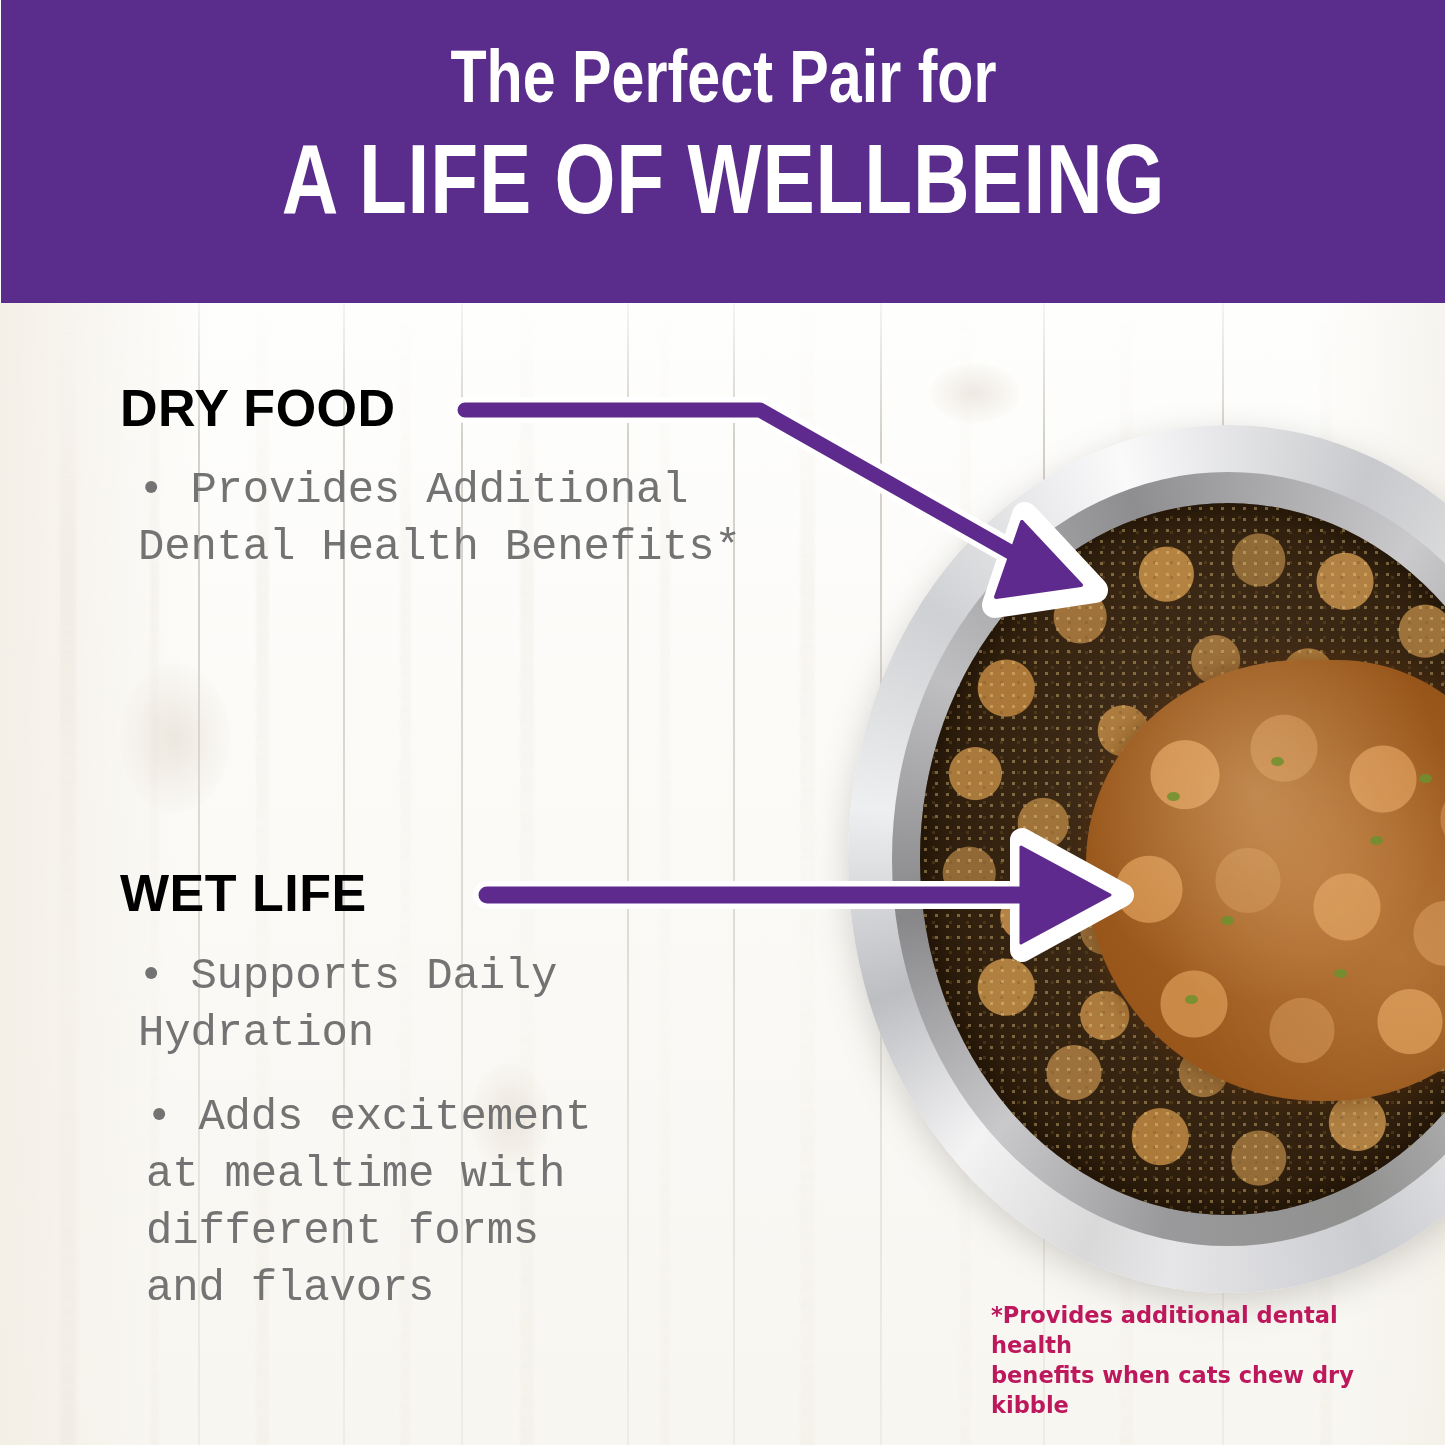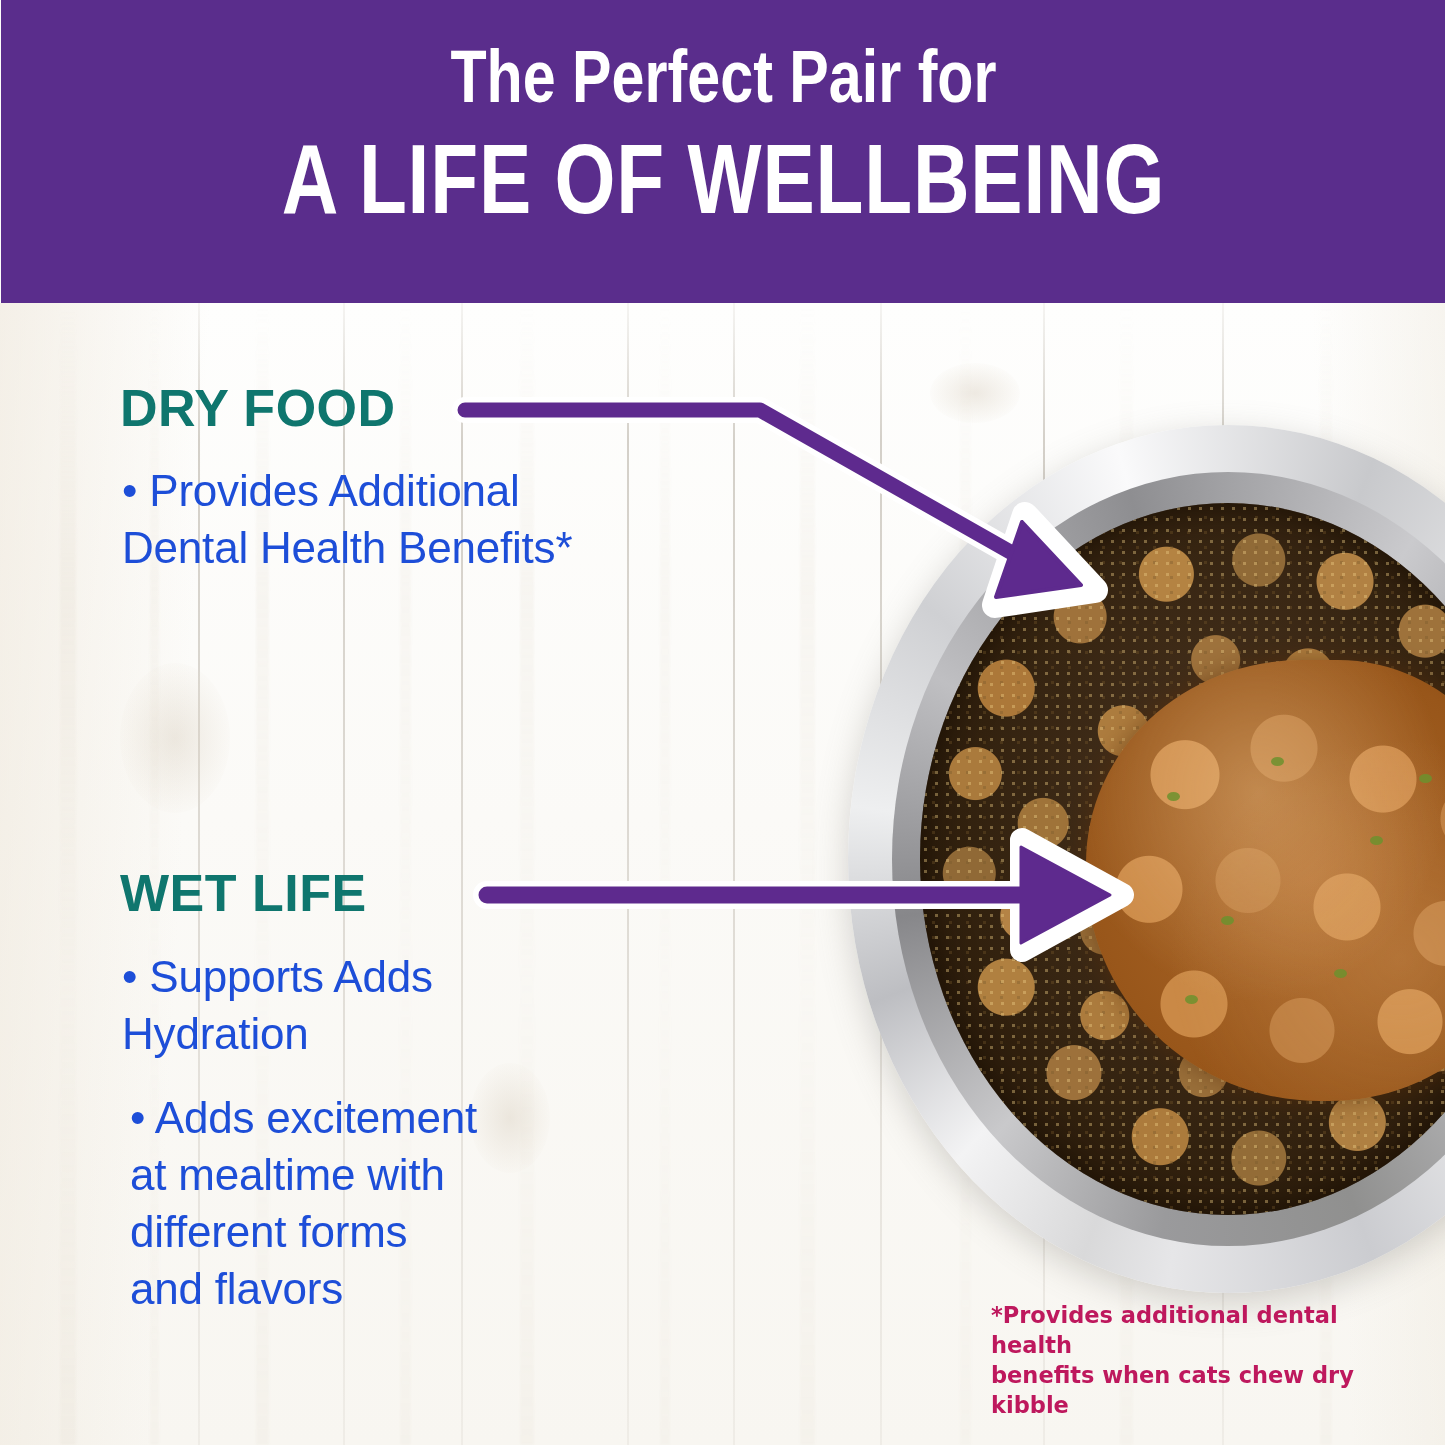--- a/index.html
+++ b/index.html
@@ -240,36 +240,37 @@
     position: absolute;
     left: 0; top: 0;
     width: 1445px;
     height: 1445px;
     pointer-events: none;
   }
 
   
   .section-head {
     position: absolute;
-    color: #0f766e;
+    color: #000000;
     font-family: "Liberation Sans", sans-serif;
     font-weight: 700;
     font-size: 52px;
     line-height: 56px;
     letter-spacing: .5px;
     white-space: nowrap;
   }
   .bullet-block {
     position: absolute;
-    color: #1d4ed8;
-    font-family: Liberation Sans, sans-serif;
+    color: #737373;
+    font-family: Liberation Mono, monospace;
     font-weight: 500;
     font-size: 44px;
     line-height: 57px;
     letter-spacing: -.2px;
+    margin-left: 16px;
   }
   .footnote {
     position: absolute;
     color: #be185d;
     font-family: "DejaVu Sans", sans-serif;
     font-weight: 600;
     font-size: 22.5px;
     line-height: 30px;
     text-align: left;
     white-space: pre-line;
@@ -350,21 +351,21 @@
   </svg>
 
   <div class="section-head" style="left:120px; top:380px;">DRY FOOD</div>
 
   <div class="bullet-block" style="left:122px; top:462px; width:680px; white-space:pre-line;">• Provides Additional
 Dental Health Benefits*</div>
 
 
   <div class="section-head" style="left:120px; top:865px;">WET LIFE</div>
 
-  <div class="bullet-block" style="left:122px; top:948px; width:680px; white-space:pre-line;">• Supports Adds
+  <div class="bullet-block" style="left:122px; top:948px; width:680px; white-space:pre-line;">• Supports Daily
 Hydration</div>
 
   <div class="bullet-block" style="left:130px; top:1089px; width:680px; white-space:pre-line;">• Adds excitement
 at mealtime with
 different forms
 and flavors</div>
 
   <div class="footnote" style="left:963px; top:1300px; width:430px;">*Provides additional dental health
 benefits when cats chew dry kibble</div>
 

